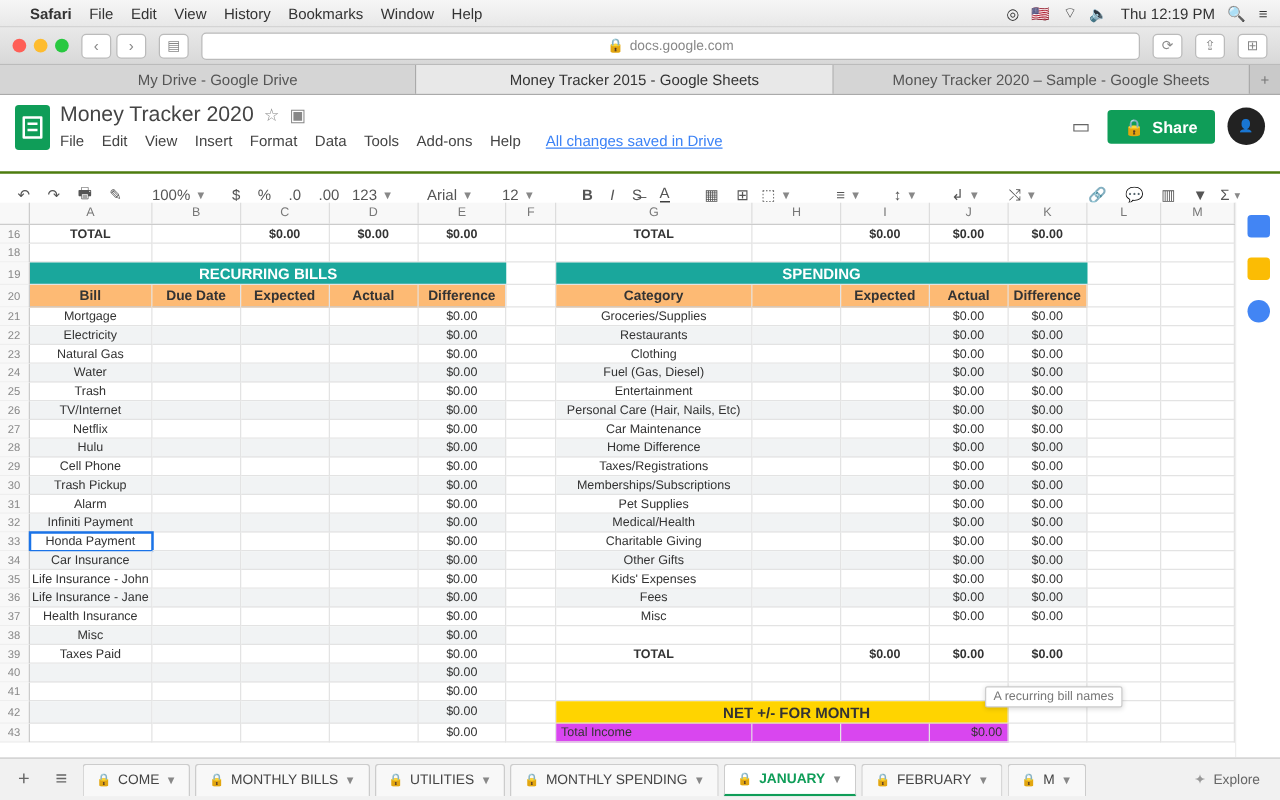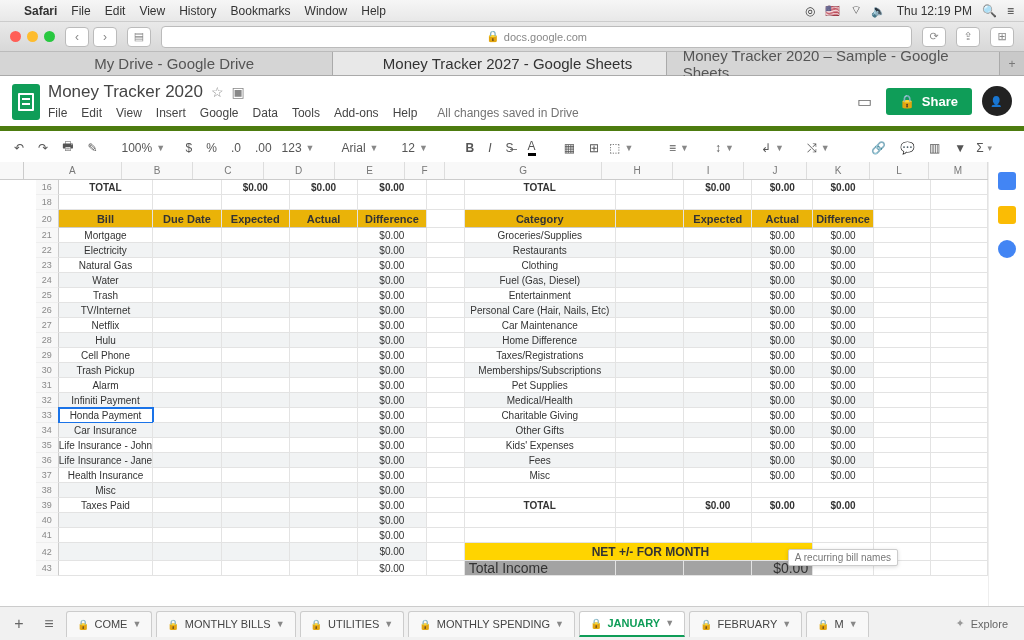--- a/index.html
+++ b/index.html
@@ -17,36 +17,36 @@
   .traffic { display:flex; gap:6px; }
   .dot { width:11px; height:11px; border-radius:50%; }
   .dot.red{background:#ff5f57;} .dot.yellow{background:#febc2e;} .dot.green{background:#28c840;}
   .navbtns { display:flex; gap:4px; }
   .navbtn { width:24px; height:20px; border:1px solid #bbb; background:#fff; border-radius:4px; display:flex; align-items:center; justify-content:center; color:#888; font-size:12px; }
   .addrbar { flex:1; height:22px; background:#fff; border:1px solid #bbb; border-radius:4px; display:flex; align-items:center; justify-content:center; color:#888; font-size:11px; gap:4px; }
   .chromebtn { width:24px; height:20px; border:1px solid #bbb; background:#fff; border-radius:4px; display:flex; align-items:center; justify-content:center; color:#888; font-size:11px; }
 
   
   .browser-tabs { height:24px; background:#c9c9c9; display:flex; align-items:stretch; border-bottom:1px solid #aaa; }
-  .btab { flex:1; display:flex; align-items:center; justify-content:center; font-size:15px; color:#555; border-right:1px solid #aaa; background:#d5d5d5; position:relative;padding-left:16px; }
+  .btab { flex:1; display:flex; align-items:center; justify-content:center; font-size:12px; color:#555; border-right:1px solid #aaa; background:#d5d5d5; position:relative;padding-left:16px; }
   .btab.active { background:#e8e8e8; color:#333; }
   .btab-plus { width:24px; display:flex; align-items:center; justify-content:center; color:#777; }
 
   
-  .gs-header { background:#fff; padding:6px 12px 0 12px; display:flex; align-items:flex-start; gap:8px; border-bottom:5px solid #4d7c0f; position:relative; }
+  .gs-header { background:#fff; padding:6px 12px 11px 12px; display:flex; align-items:flex-start; gap:8px; border-bottom:2px solid #4d7c0f; position:relative; }
   .gs-logo { width:28px; height:36px; background:#0f9d58; border-radius:3px; display:flex; align-items:center; justify-content:center; margin-top:2px; }
   .gs-logo-inner { width:16px; height:18px; border:2px solid #fff; border-radius:1px; position:relative; }
   .gs-logo-inner::before,.gs-logo-inner::after{content:"";position:absolute;left:2px;right:2px;height:2px;background:#fff;}
   .gs-logo-inner::before{top:3px;} .gs-logo-inner::after{top:8px;}
   .gs-title-area { flex:1; }
   .gs-title-row { display:flex; align-items:center; gap:8px; }
   .gs-title { font-size:17px; color:#444; }
   .gs-star, .gs-move { color:#888; font-size:14px; }
   .gs-menus { display:flex; gap:14px; font-size:12px; color:#444; margin-top:4px; align-items:center; padding-bottom:6px; }
-  .gs-menus .saved { color:#737373; margin-left:6px; }
+  .gs-menus .saved { color:#3b82f6; text-decoration:underline; margin-left:6px; }
   .gs-actions { display:flex; align-items:center; gap:10px; margin-top:4px; }
   .sharebtn { background:#0f9d58; color:#fff; padding:6px 14px; border-radius:3px; font-size:13px; font-weight:600; display:flex; align-items:center; gap:6px; }
   .avatar { width:30px; height:30px; border-radius:50%; background:#222; display:flex; align-items:center; justify-content:center; color:#fff; font-size:10px; }
   .comment-icon { width:22px; height:22px; color:#666; font-size:16px; display:flex; align-items:center; justify-content:center; }
 
   
   .gs-toolbar { height:34px; background:#fff; border-bottom:1px solid #ddd; display:flex; align-items:center; padding:0 10px; gap:6px; color:#555; font-size:12px; }
   .tbtn { padding:2px 4px; color:#555; display:flex; align-items:center; gap:2px; }
   .tsep { width:1px; height:18px; background:#ddd; margin:0 4px; }
   .tsel { min-width:40px; border:none; display:flex; align-items:center; gap:4px; }
@@ -56,37 +56,37 @@
   
   .fxbar { height:24px; background:#fff; border-bottom:1px solid #ccc; display:flex; align-items:center; font-size:12px; }
   .fxlabel { width:34px; text-align:center; color:#aaa; font-style:italic; border-right:1px solid #ddd; }
   .fxval { padding-left:6px; color:#333; }
 
   
   .grid-wrap { position:absolute; top:162px; bottom:34px; left:0; right:36px; overflow:hidden; background:#fff; }
   .col-headers { display:flex; height:18px; background:#f8f8f8; border-bottom:1px solid #ccc; font-size:10px; color:#777; }
   .rownum-spacer { width:24px; border-right:1px solid #ccc; }
   .col-h { border-right:1px solid #ddd; display:flex; align-items:center; justify-content:center; }
-  .rows { position:relative;margin-left:36px; }
+  .rows { position:relative; }
   .row { display:flex; height:15px; }
   .rownum { width:24px; background:#f8f8f8; border-right:1px solid #ccc; border-bottom:1px solid #eee; font-size:9px; color:#888; display:flex; align-items:center; justify-content:center; }
   .cell { border-right:1px solid #e3e3e3; border-bottom:1px solid #e3e3e3; font-size:10px; display:flex; align-items:center; padding:0 4px; overflow:hidden; white-space:nowrap; }
   .cell.c { justify-content:center; }
   .cell.r { justify-content:flex-end; }
 
   
   .wA{width:100px;} .wB{width:72px;} .wC{width:72px;} .wD{width:72px;} .wE{width:72px;}
   .wF{width:40px;} .wG{width:160px;} .wH{width:72px;} .wI{width:72px;} .wJ{width:64px;} .wK{width:64px;}
   .wL{width:60px;} .wM{width:60px;}
 
   
   .sec-teal { background:#1aa79c; color:#fff; font-weight:700; font-size:12px; justify-content:center; }
-  .sec-sub { background:#eab308; font-weight:700; font-size:11px; justify-content:center; border-bottom:1px solid #ccc; }
+  .sec-sub { background:#fdba74; font-weight:700; font-size:11px; justify-content:center; border-bottom:1px solid #ccc; }
   .net-yellow { background:#ffd400; font-weight:700; font-size:12px; justify-content:center;padding-left:28px; }
-  .net-sub { background:#a3a3a3; font-size:14px; }
+  .net-sub { background:#d946ef; font-size:10px; }
 
   .alt { background:#f1f3f4; }
   .active-cell { outline:2px solid #1a73e8; outline-offset:-1px; }
 
   
   .sheetbar { position:absolute; bottom:0; left:0; right:0; height:34px; background:#f1f1f1; border-top:1px solid #ccc; display:flex; align-items:center; padding:0 6px; gap:4px; }
   .sheet-tab { height:26px; background:#f8f8f8; border:1px solid #ccc; border-bottom:none; border-radius:3px 3px 0 0; padding:0 10px; display:flex; align-items:center; gap:5px; font-size:11px; color:#444; }
   .sheet-tab.active { background:#fff; color:#0f9d58; font-weight:600; border-bottom:2px solid #0f9d58; }
   .sheet-tab .lock { font-size:10px; color:#777; }
   .sheet-tab .dd { font-size:9px; color:#888; }
@@ -148,21 +148,21 @@
   <div class="chromebtn">⟳</div>
   <div class="chromebtn">⇪</div>
   <div class="chromebtn">⊞</div>
 </div>
 
 <div class="browser-tabs">
   <div class="btab">
       <span>My Drive - Google Drive</span>
     </div>
   <div class="btab active">
-      <span>Money Tracker 2027 - Google Sheets</span>
+      <span>Money Tracker 2015 - Google Sheets</span>
     </div>
   <div class="btab">
       <span>Money Tracker 2020 – Sample - Google Sheets</span>
     </div>
   <div class="btab-plus">+</div>
 </div>
 
 <div class="gs-header">
   <div class="gs-logo">
       <div class="gs-logo-inner"></div>
@@ -171,21 +171,21 @@
     <div class="gs-title-row">
       <span class="gs-title">Money Tracker 2020</span>
       <span class="gs-star">☆</span>
       <span class="gs-move">▣</span>
     </div>
     <div class="gs-menus">
       <span>File</span>
       <span>Edit</span>
       <span>View</span>
       <span>Insert</span>
-      <span>Google</span>
+      <span>Format</span>
       <span>Data</span>
       <span>Tools</span>
       <span>Add-ons</span>
       <span>Help</span>
       <span class="saved">All changes saved in Drive</span>
     </div>
   </div>
   <div class="gs-actions">
     <div class="comment-icon">▭</div>
     <div class="sharebtn">
@@ -303,20 +303,28 @@
         <div class="cell wF"></div>
         <div class="cell wG"></div>
         <div class="cell wH"></div>
         <div class="cell wI"></div>
         <div class="cell wJ"></div>
         <div class="cell wK"></div>
         <div class="cell wL"></div>
         <div class="cell wM"></div>
       </div>
       <div class="row" style="height: 18px;">
+        <div class="rownum">19</div>
+        <div class="cell wA sec-teal" style="border-right: none; width: 388px;">RECURRING BILLS</div>
+        <div class="cell wF"></div>
+        <div class="cell wG sec-teal" style="border-right: none; width: 432px;">SPENDING</div>
+        <div class="cell wL"></div>
+        <div class="cell wM"></div>
+      </div>
+      <div class="row" style="height: 18px;">
         <div class="rownum">20</div>
         <div class="cell wA sec-sub">Bill</div>
         <div class="cell wB sec-sub">Due Date</div>
         <div class="cell wC sec-sub">Expected</div>
         <div class="cell wD sec-sub">Actual</div>
         <div class="cell wE sec-sub">Difference</div>
         <div class="cell wF"></div>
         <div class="cell wG sec-sub">Category</div>
         <div class="cell wH sec-sub"></div>
         <div class="cell wI sec-sub">Expected</div>

